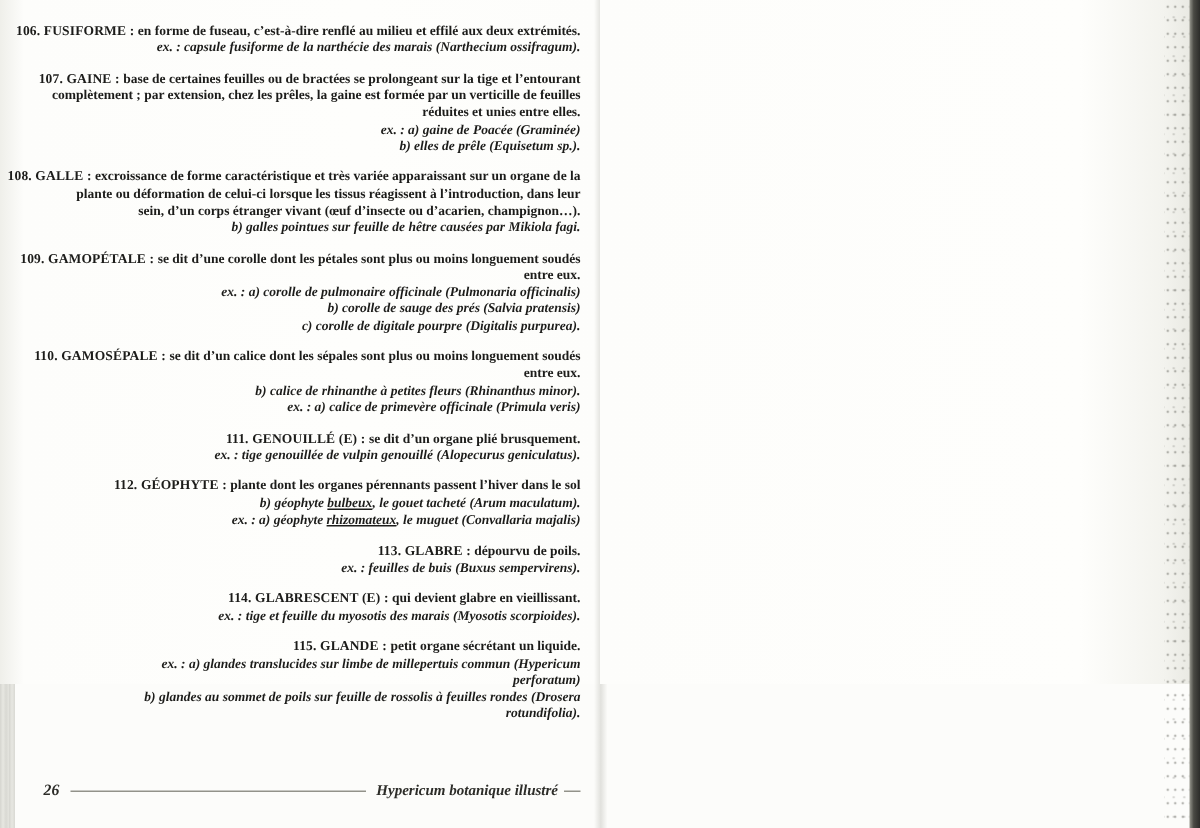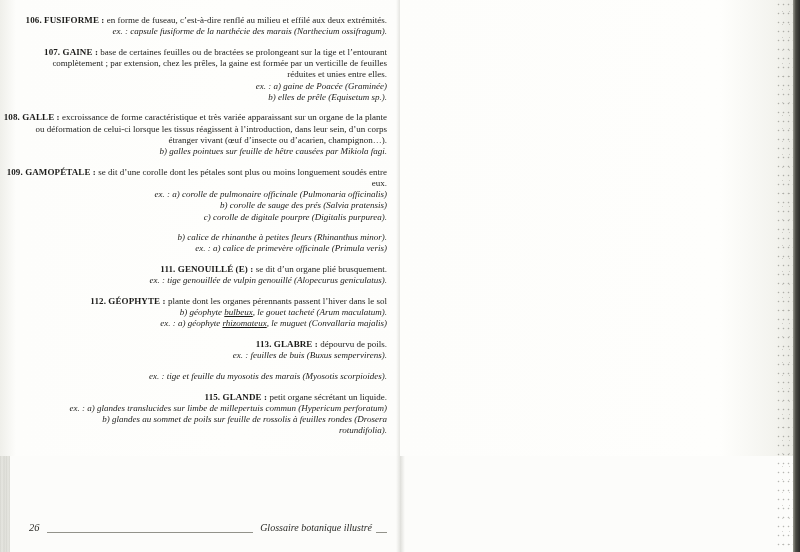--- a/index.html
+++ b/index.html
@@ -1,18 +1,18 @@
 <!DOCTYPE html>
 <html><head>
 <meta charset="utf-8">
 <style>
   html,body{margin:0;padding:0;background:#e8e8e3;}
   .book{position:relative;width:800px;height:552px;background:#fcfcfa;overflow:hidden;
         font-family:"Liberation Serif",serif;color:#1c1c1a;}
-  .page{position:absolute;top:0;height:456px;}
+  .page{position:absolute;top:0;height:456px;font-weight:bold;}
   .page-left{left:0;width:400px;background:linear-gradient(90deg,#efefeA 0,#fdfdfb 16px,#fefefc 60%,#fdfdfb 100%);}
   .page-right{left:400px;width:400px;background:linear-gradient(90deg,#fdfdfb 0,#fefefc 80%,#f3f3ee 94%,#e6e6df 100%);}
   .edge-left{position:absolute;left:0;top:0;width:10px;height:552px;
       background:repeating-linear-gradient(90deg,#c8c8c1 0,#e0e0d9 2px,#cdcdc6 4px,#dcdcd5 6px);opacity:.75;}
   .edge-right{position:absolute;right:0;top:0;width:7px;height:552px;
       background:linear-gradient(90deg,#98988f,#4a4a44 40%,#2c2c29);}
   .speckle{position:absolute;right:7px;top:0;width:17px;height:552px;
       background-image:radial-gradient(circle,rgba(70,70,62,.38) .6px,transparent 1.1px),
                        radial-gradient(circle,rgba(70,70,62,.22) .5px,transparent 1px);
       background-size:5px 9px,7px 13px;background-position:0 0,3px 5px;}
@@ -22,21 +22,21 @@
   #entries{position:absolute;left:33px;top:15px;width:354px;font-size:9px;line-height:11.2px;}
   .entry{margin-bottom:9.5px;}
   .entry p{margin:0;text-align:right;}
   .def{margin-left:30px;text-indent:-30px;text-align:justify;}
   .def b{letter-spacing:.1px;}
   .ex{font-style:italic;}
   .ex.first{margin-left:62px;text-indent:-32px;}
   .ex.rest{margin-left:62px;text-indent:-11px;}
   u{text-underline-offset:1px;}
 
-  .footer{position:absolute;display:flex;align-items:flex-end;font-style:italic;font-size:10px;color:#2c2c28;}
+  .footer{position:absolute;display:flex;align-items:center;font-style:italic;font-size:10px;color:#2c2c28;}
   .footer .rule{border-top:1px solid #92928a;height:0;}
   .footer .grow{flex:1;margin:0 7px;}
   .footer .tiny{width:11px;margin:0 4px;}
   .footer .pnum{font-size:10.5px;}
   .footer-left{left:29px;top:522px;width:362px;}
 </style>
 </head>
 <body>
 
 <div class="book">
@@ -57,49 +57,51 @@
           <p class="def"><b>108. GALLE : </b><span>excroissance de forme caractéristique et très variée apparaissant sur un organe de la plante ou déformation de celui-ci lorsque les tissus réagissent à l’introduction, dans leur sein, d’un corps étranger vivant (œuf d’insecte ou d’acarien, champignon…).</span></p>
           <p class="ex rest"><span>b) galles pointues sur feuille de hêtre causées par Mikiola fagi.</span></p>
         </div>
         <div class="entry">
           <p class="def"><b>109. GAMOPÉTALE : </b><span>se dit d’une corolle dont les pétales sont plus ou moins longuement soudés entre eux.</span></p>
           <p class="ex first"><span>ex. : </span><span>a) corolle de pulmonaire officinale (Pulmonaria officinalis)</span></p>
           <p class="ex rest"><span>b) corolle de sauge des prés (Salvia pratensis)</span></p>
           <p class="ex rest"><span>c) corolle de digitale pourpre (Digitalis purpurea).</span></p>
         </div>
         <div class="entry">
+          <p class="def"><b>110. GAMOSÉPALE : </b><span>se dit d’un calice dont les sépales sont plus ou moins longuement soudés entre eux.</span></p>
           <p class="ex rest"><span>b) calice de rhinanthe à petites fleurs (Rhinanthus minor).</span></p>
           <p class="ex first"><span>ex. : </span><span>a) calice de primevère officinale (Primula veris)</span></p>
         </div>
         <div class="entry">
           <p class="def"><b>111. GENOUILLÉ (E) : </b><span>se dit d’un organe plié brusquement.</span></p>
           <p class="ex first"><span>ex. : </span><span>tige genouillée de vulpin genouillé (Alopecurus geniculatus).</span></p>
         </div>
         <div class="entry">
           <p class="def"><b>112. GÉOPHYTE : </b><span>plante dont les organes pérennants passent l’hiver dans le sol</span></p>
           <p class="ex rest"><span>b) géophyte </span><u>bulbeux</u><span>, le gouet tacheté (Arum maculatum).</span></p>
           <p class="ex first"><span>ex. : </span><span>a) géophyte </span><u>rhizomateux</u><span>, le muguet (Convallaria majalis)</span></p>
         </div>
         <div class="entry">
           <p class="def"><b>113. GLABRE : </b><span>dépourvu de poils.</span></p>
           <p class="ex first"><span>ex. : </span><span>feuilles de buis (Buxus sempervirens).</span></p>
         </div>
         <div class="entry">
+          <p class="def"><b>114. GLABRESCENT (E) : </b><span>qui devient glabre en vieillissant.</span></p>
           <p class="ex first"><span>ex. : </span><span>tige et feuille du myosotis des marais (Myosotis scorpioides).</span></p>
         </div>
         <div class="entry">
           <p class="def"><b>115. GLANDE : </b><span>petit organe sécrétant un liquide.</span></p>
           <p class="ex first"><span>ex. : </span><span>a) glandes translucides sur limbe de millepertuis commun (Hypericum perforatum)</span></p>
           <p class="ex rest"><span>b) glandes au sommet de poils sur feuille de rossolis à feuilles rondes (Drosera rotundifolia).</span></p>
         </div>
       </div>
     <div class="footer footer-left">
       <span class="pnum">26</span>
       <span class="rule grow"></span>
-      <span>Glossaire botanique illustré</span>
+      <span>Hypericum botanique illustré</span>
       <span class="rule tiny"></span>
     </div>
   </div>
 
   <div class="gutter"></div>
 
   <div class="page page-right">
     
 
     

